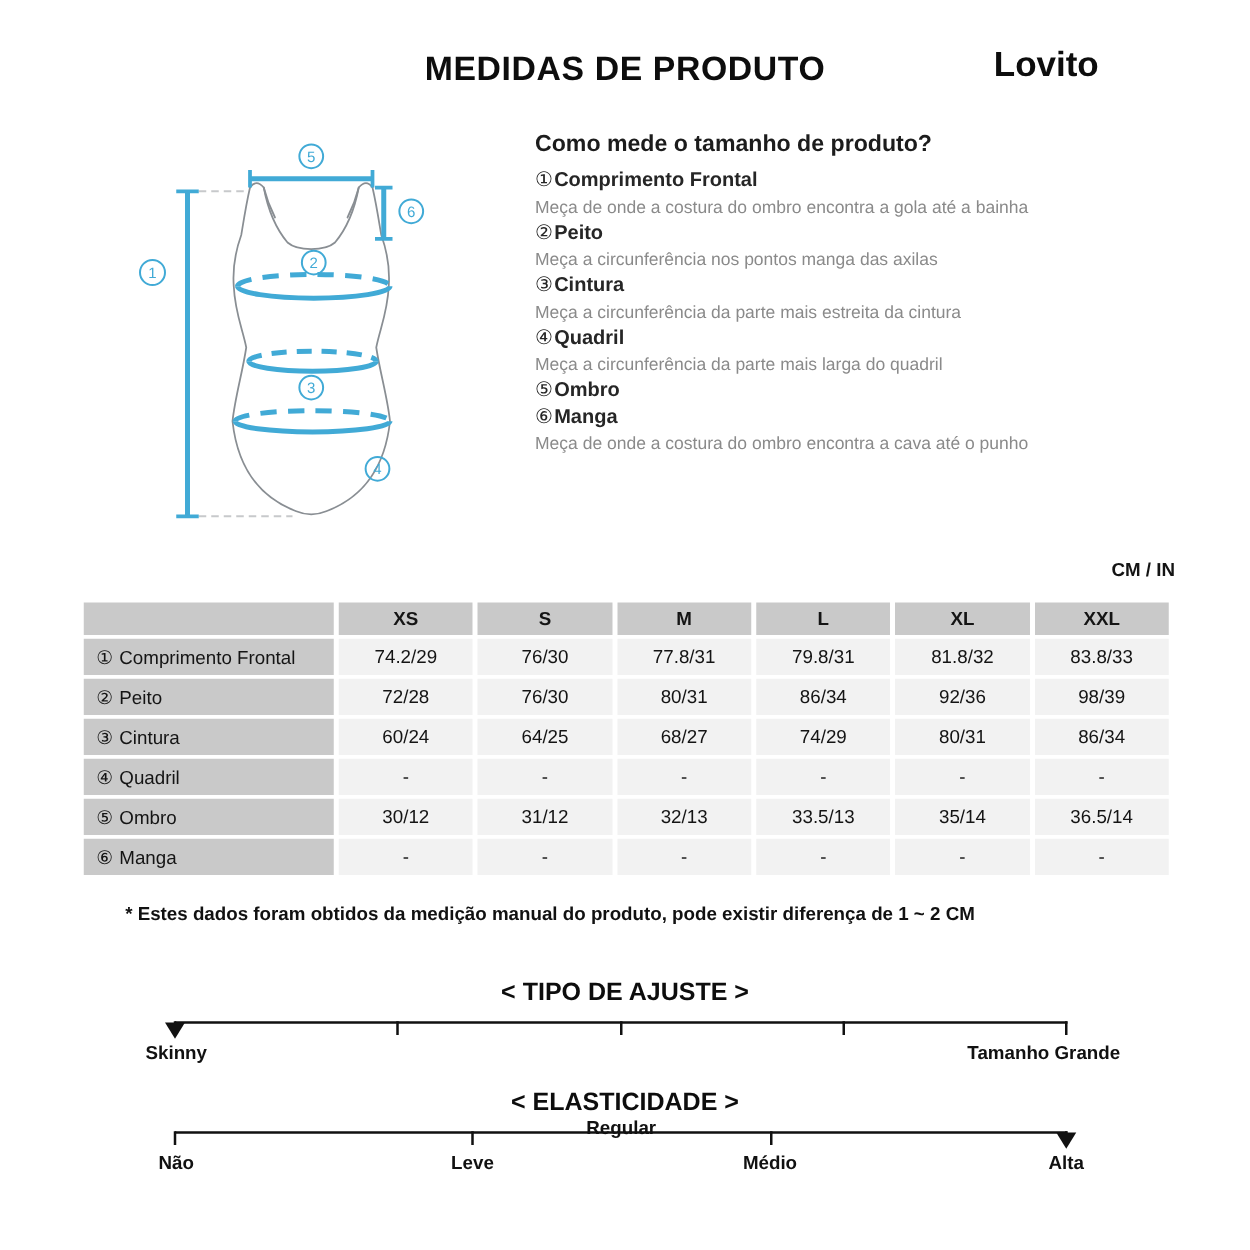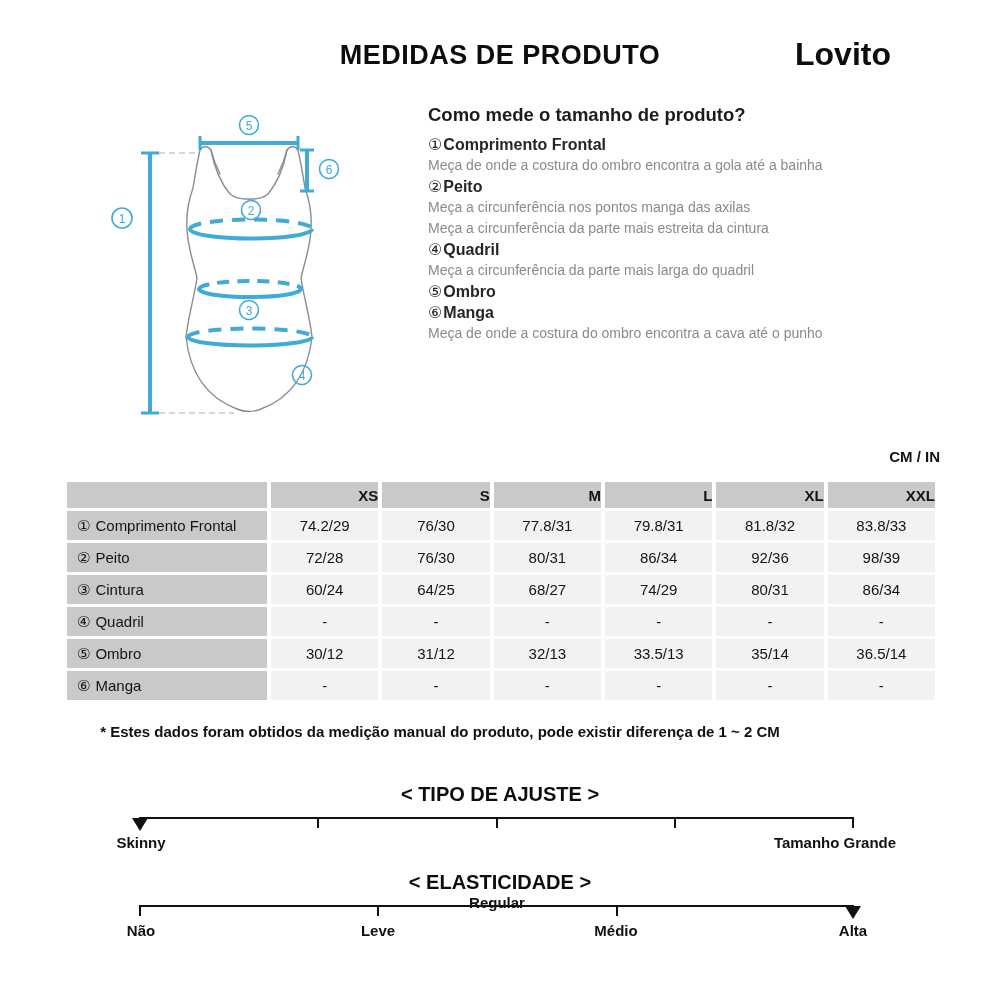--- a/index.html
+++ b/index.html
@@ -5,38 +5,38 @@
   html,body { margin:0; padding:0; background:#fff; }
   .page {
     position:relative; width:1000px; height:1000px; background:#ffffff;
     font-family:"Liberation Sans","DejaVu Sans",sans-serif; color:#141414; overflow:hidden;
   }
   .abs { position:absolute; }
 
   
   .page-title { top:40px; left:0; width:1000px; text-align:center;
     font-size:27px; font-weight:800; letter-spacing:0.5px; color:#0d0d0d; }
-  .brand { top:36px; left:795px; width:160px; font-size:32px; font-weight:800; color:#0d0d0d; }
+  .brand { top:36px; left:795px; width:160px; font-size:28px; font-weight:800; color:#0d0d0d; }
 
   
   .howto { top:104px; left:428px; width:520px; }
   .howto-heading { font-size:18.5px; font-weight:700; color:#1c1c1c; margin:0 0 8px 0; }
   .mi-label { font-size:16px; font-weight:700; color:#262626; line-height:21px; }
   .mi-num { font-weight:400; margin-right:1px; }
   .mi-desc { font-size:14px; color:#8a8a8a; line-height:21px; }
 
   
   .units { top:448px; left:800px; width:140px; text-align:right; font-size:15px; font-weight:700; }
 
   
   table.sizes { position:absolute; left:63px; top:479px; width:876px;
     border-collapse:separate; border-spacing:4px 3px; table-layout:fixed; }
   table.sizes col.c0 { width:200px; }
   table.sizes th, table.sizes td { font-size:15px; padding:0; }
-  table.sizes thead th { height:26px; background:#c9c9c9; font-weight:700; text-align:right; }
+  table.sizes thead th { height:26px; background:#c9c9c9; font-weight:700; text-align:center; }
   table.sizes tbody th { height:29px; background:#c9c9c9; font-weight:500; text-align:left; padding-left:10px; white-space:nowrap; }
   table.sizes tbody td { height:29px; background:#f2f2f2; font-weight:500; text-align:center; }
   .row-num { margin-right:5px; font-weight:400; }
 
   
   .footnote { top:723px; left:0; width:880px; text-align:center; font-size:15px; font-weight:700; color:#111; }
 
   
   .scale-title { left:0; width:1000px; text-align:center; font-size:20px; font-weight:800; color:#0d0d0d; }
   .scale-line { height:2px; background:#111; }
@@ -108,20 +108,21 @@
 
     <div>
       <div class="mi-label"><span class="mi-num">①</span><span>Comprimento Frontal</span></div>
       <div class="mi-desc">Meça de onde a costura do ombro encontra a gola até a bainha</div>
     </div>
     <div>
       <div class="mi-label"><span class="mi-num">②</span><span>Peito</span></div>
       <div class="mi-desc">Meça a circunferência nos pontos manga das axilas</div>
     </div>
     <div>
+      <div class="mi-label"><span class="mi-num">③</span><span>Cintura</span></div>
       <div class="mi-desc">Meça a circunferência da parte mais estreita da cintura</div>
     </div>
     <div>
       <div class="mi-label"><span class="mi-num">④</span><span>Quadril</span></div>
       <div class="mi-desc">Meça a circunferência da parte mais larga do quadril</div>
     </div>
     <div>
       <div class="mi-label"><span class="mi-num">⑤</span><span>Ombro</span></div>
     </div>
     <div>

